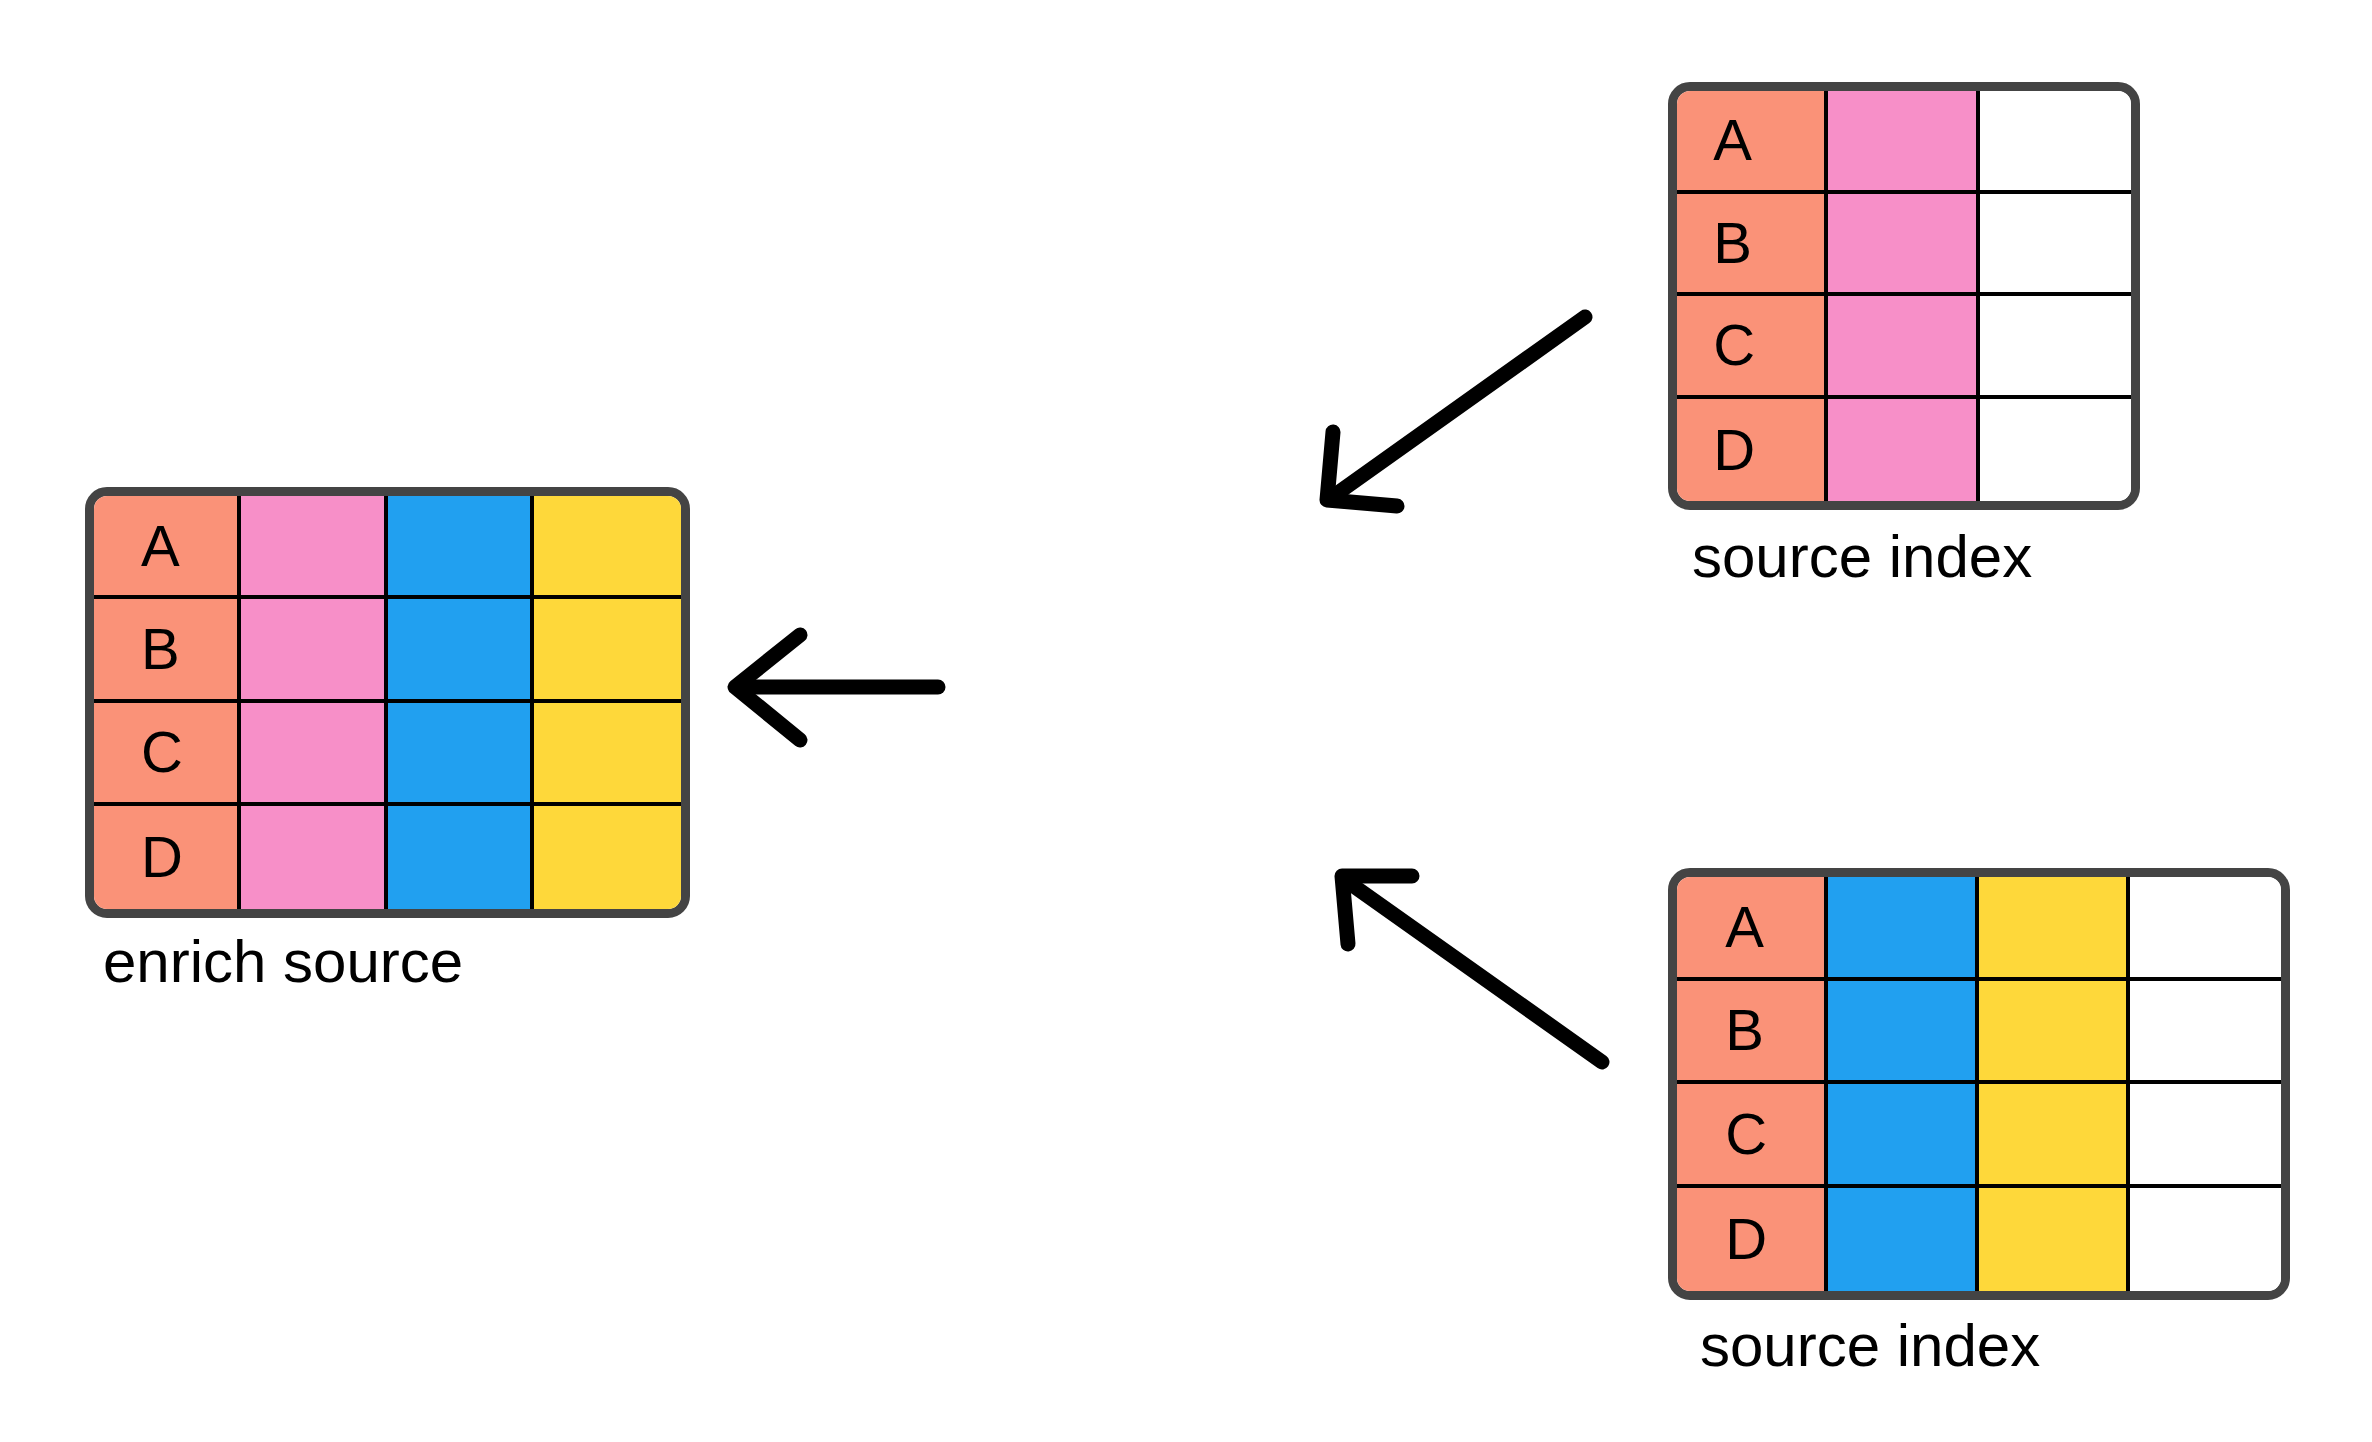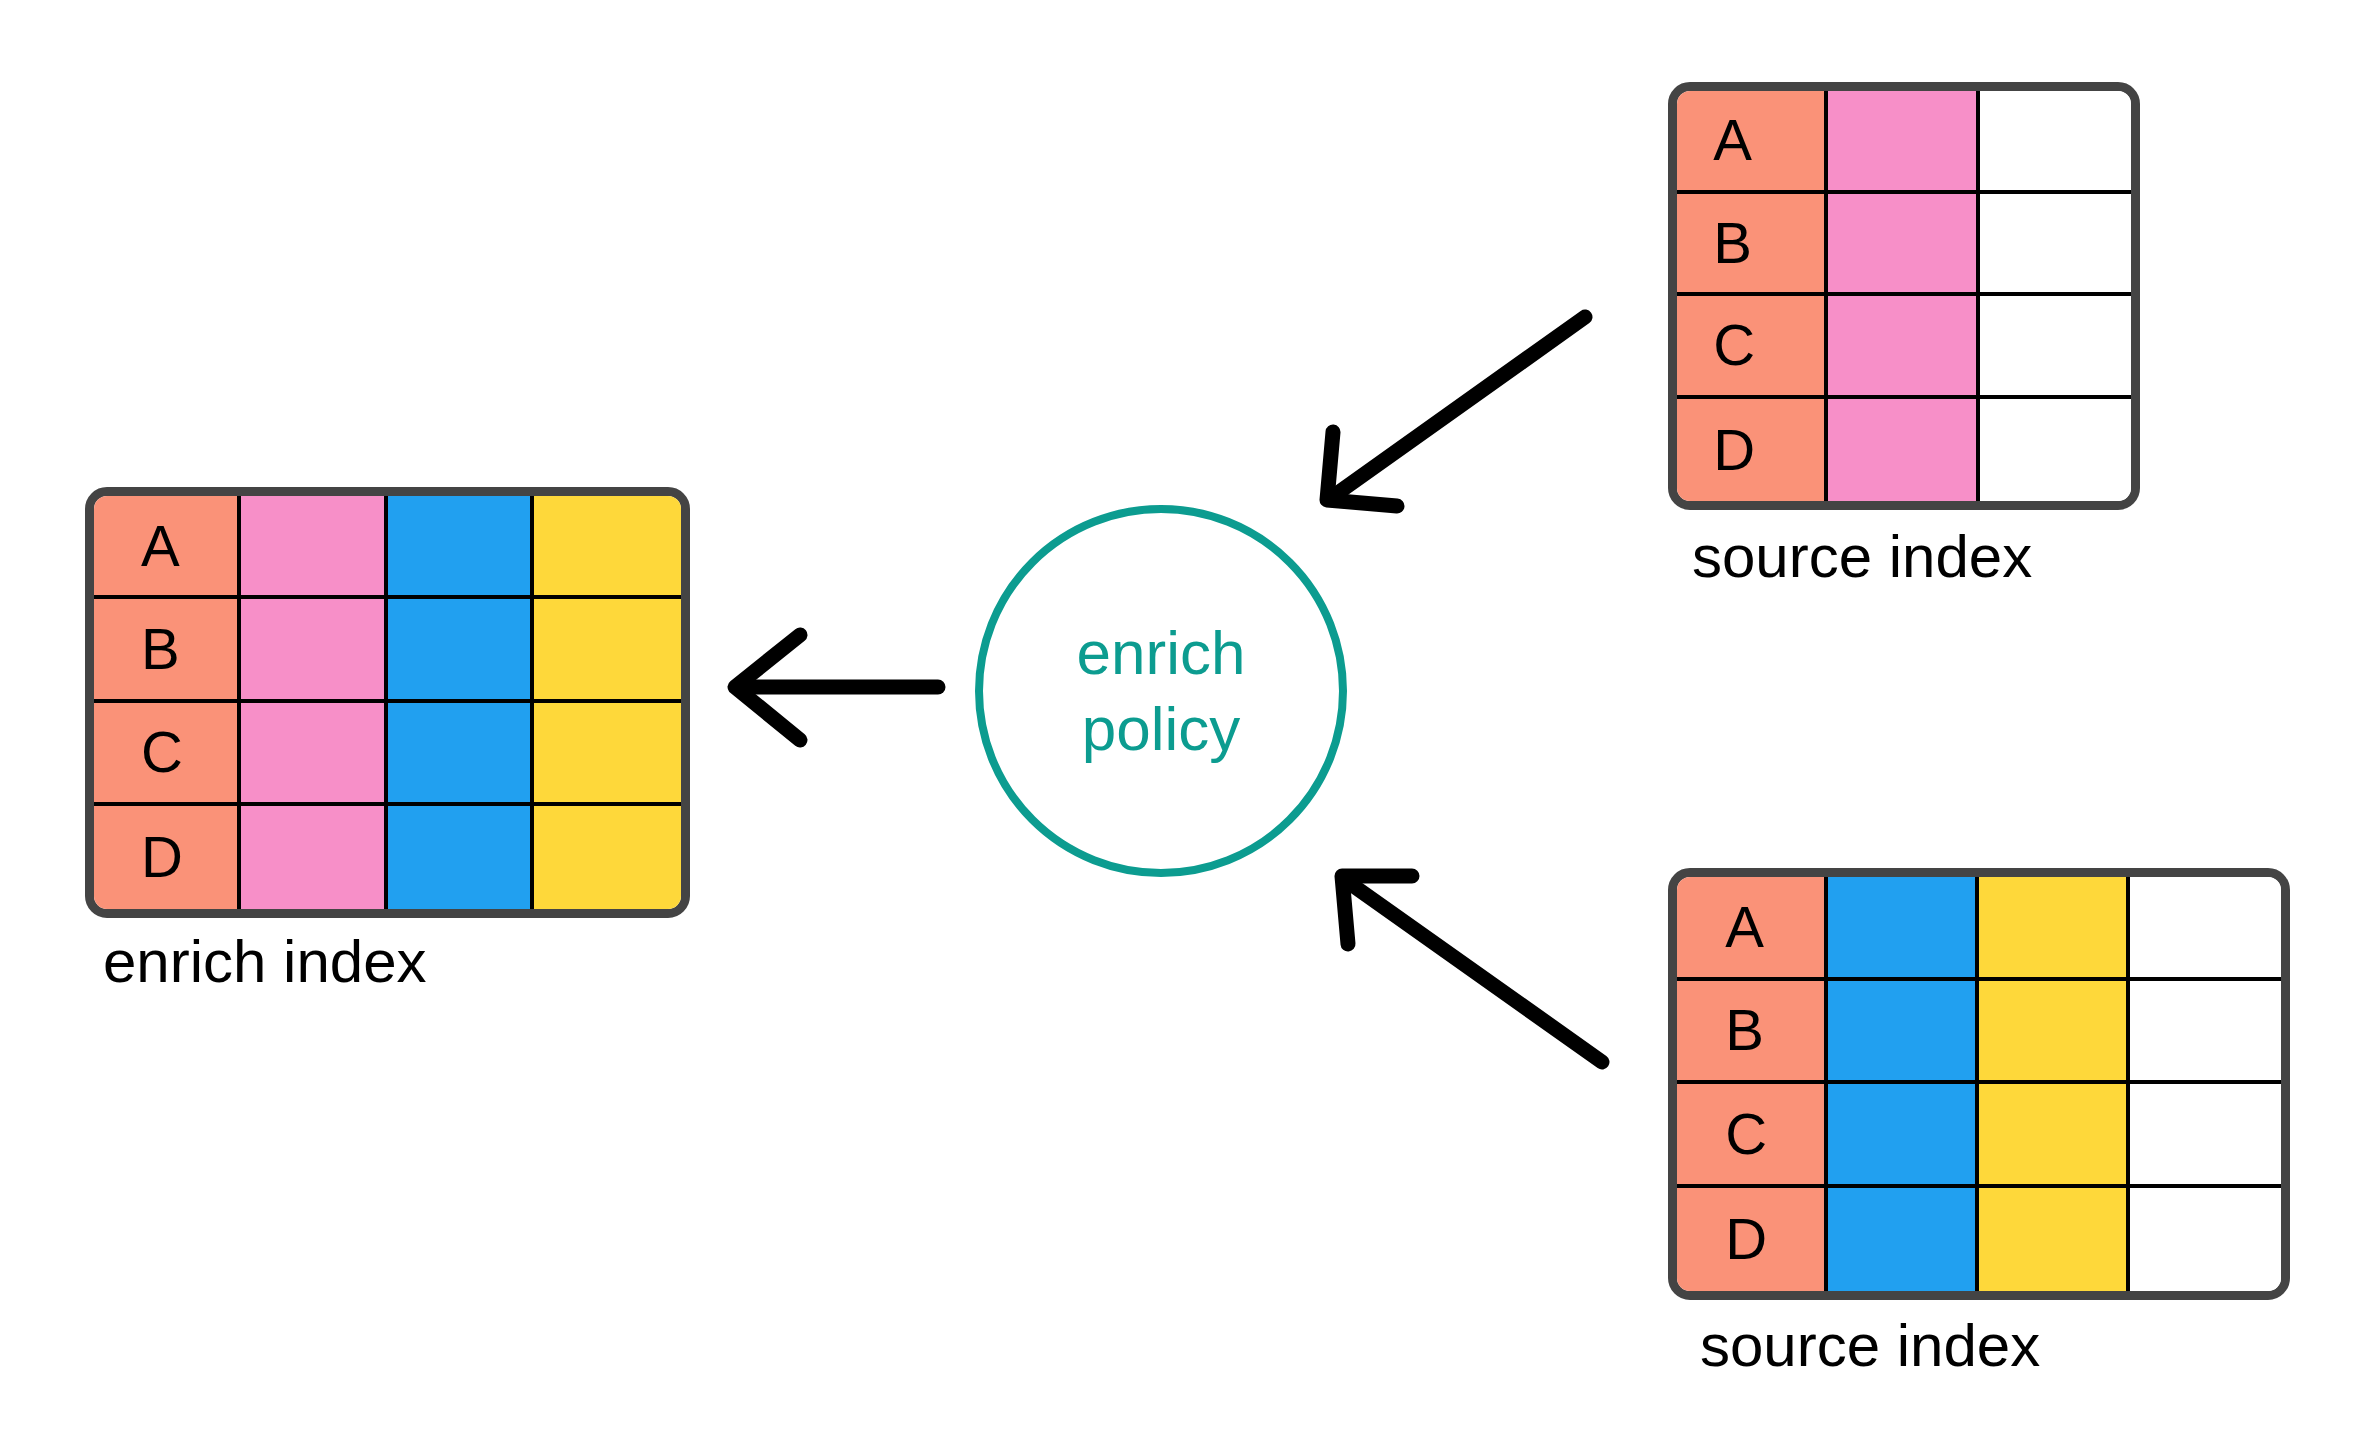--- a/index.html
+++ b/index.html
@@ -128,26 +128,22 @@
     </div>
 
     <div class="table-row">
       <div class="cell key" style="flex:0 0 25%; background:#FA9278;">D</div>
       <div class="cell" style="flex:0 0 25%; background:#F78FC8;"></div>
       <div class="cell" style="flex:0 0 25%; background:#21A0F0;"></div>
       <div class="cell" style="flex:0 0 25%; background:#FED83A;"></div>
     </div>
   </div>
 
-  <div class="index-label" style="left:103px; top:932px;">enrich index</div>
-
-  <div class="policy-circle" style="left:975px; top:505px; width:372px; height:372px;">
-    <div class="policy-line">enrich</div>
-    <div class="policy-line">policy</div>
-  </div>
+  <div class="index-label" style="left:103px; top:932px;">enrich source</div>
+
 
   <div class="index-table" id="source-index-top-table" style="left:1668px; top:82px; width:472px; height:428px;">
 
     <div class="table-row">
       <div class="cell key" style="flex:0 0 33.34%; background:#FA9278;">A</div>
       <div class="cell" style="flex:0 0 33.33%; background:#F78FC8;"></div>
       <div class="cell" style="flex:0 0 33.33%; background:#FFFFFF;"></div>
     </div>
 
     <div class="table-row">

